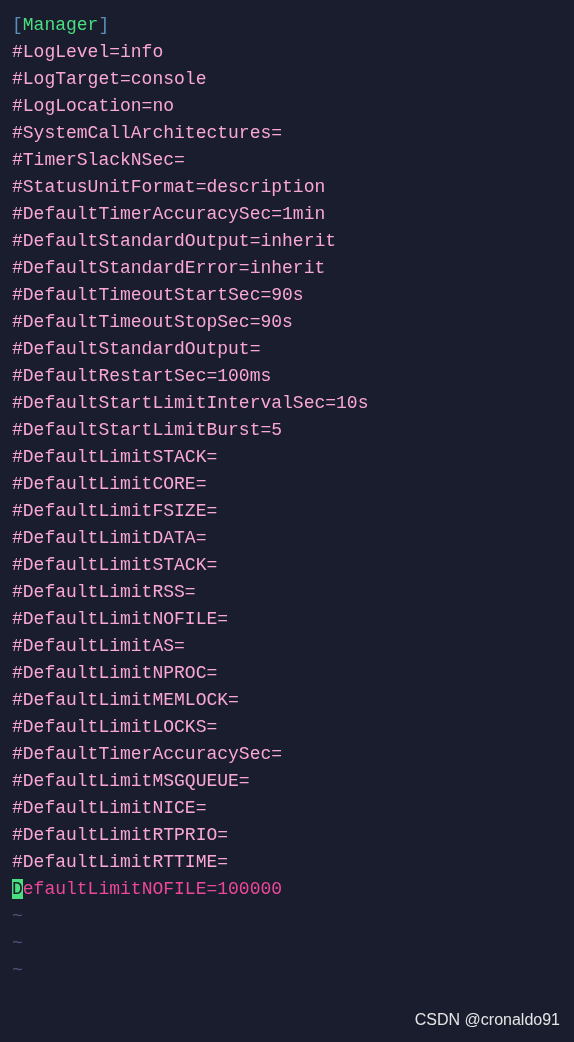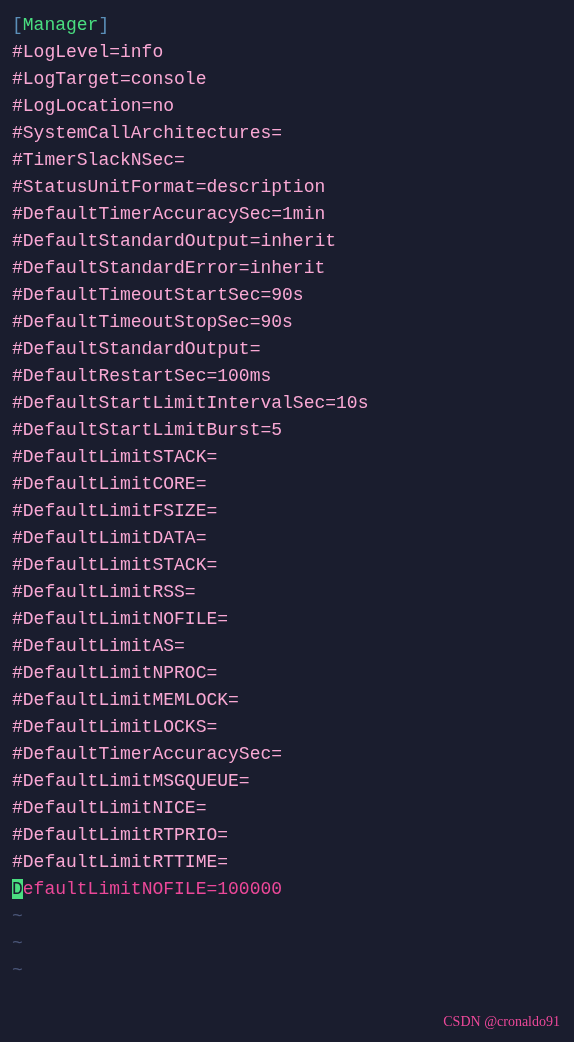--- a/index.html
+++ b/index.html
@@ -40,23 +40,23 @@
       background-color: #4ade80;
       color: #1a1d2e;
     }
     .tilde {
       color: #4a5578;
     }
     .watermark {
       position: absolute;
       bottom: 10px;
       right: 14px;
-      color: #ec4899;
-      font-size: 14px;
-      font-family: Liberation Serif, serif;
+      color: #e5e5e5;
+      font-size: 16px;
+      font-family: Liberation Sans, sans-serif;
     }
   </style>
 </head>
 <body>
 
 <div>
   <div class="code-line"><span class="bracket">[</span><span class="section-name">Manager</span><span class="bracket">]</span></div>
   <div id="config-lines">
       <div class="code-line comment">#LogLevel=info</div>
       <div class="code-line comment">#LogTarget=console</div>

